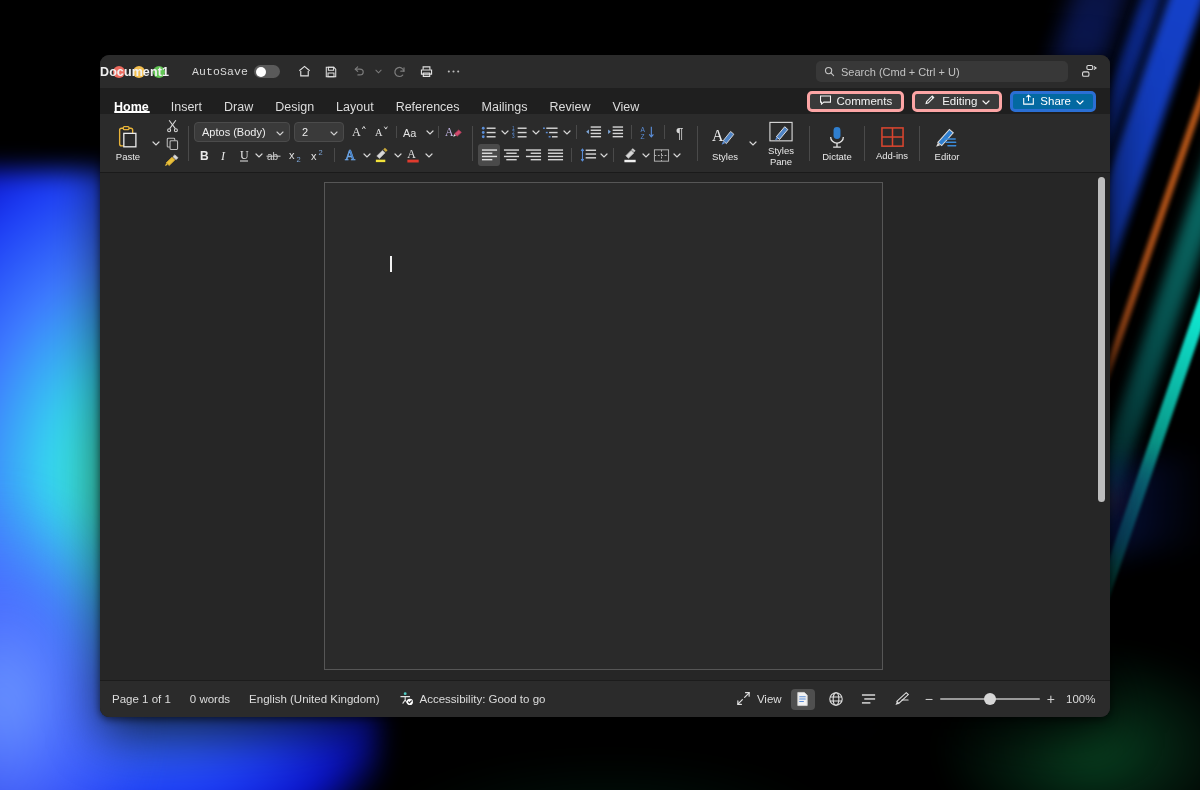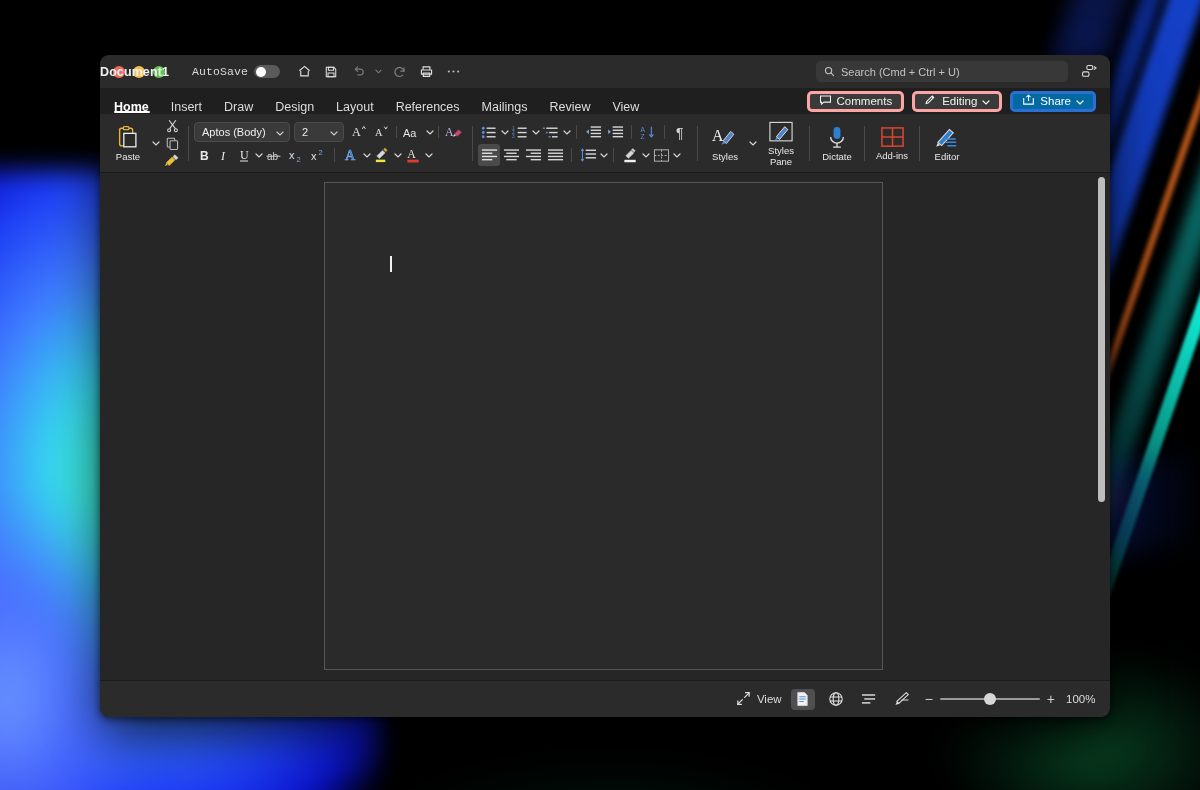--- a/index.html
+++ b/index.html
@@ -847,20 +847,36 @@
   <div class="canvas">
     <div class="page">
       <div class="caret-blink"></div>
     </div>
     <div class="scrollbar-track">
       <div class="scrollbar-thumb"></div>
     </div>
   </div>
 
   <div class="statusbar">
+    <div class="sb-left">
+      <span class="sb-item">Page 1 of 1</span>
+      <span class="sb-item">0 words</span>
+      <span class="sb-item">English (United Kingdom)</span>
+      <span class="sb-item">
+        <span>
+          <svg width="15" height="15" viewBox="0 0 16 16" fill="none">
+            <circle cx="6.6" cy="2.8" r="1.5" fill="#4fd0c8"></circle>
+            <path d="M2 6h9.2M6.6 6v4M4.2 13 6.6 9.6 9 13" stroke="#e2e2e2" stroke-width="1.2" stroke-linecap="round"></path>
+            <circle cx="11.6" cy="11.6" r="3.3" fill="#ffffff"></circle>
+            <path d="M10.1 11.7l1.1 1.1 2-2.2" stroke="#2b2b2b" stroke-width="1.2" fill="none" stroke-linecap="round"></path>
+          </svg>
+        </span>
+        <span>Accessibility: Good to go</span>
+      </span>
+    </div>
 
     <div class="sb-right">
       <span class="sb-item">
         <span>
           <svg width="15" height="15" viewBox="0 0 16 16" fill="none" stroke="#e0e0e0" stroke-width="1.3" stroke-linecap="round">
             <path d="M9.2 6.8 14 2"></path>
               <path d="M10.2 1.8H14v3.8"></path>
             <path d="M6.8 9.2 2 14"></path>
               <path d="M5.8 14.2H2v-3.8"></path>
           </svg>

